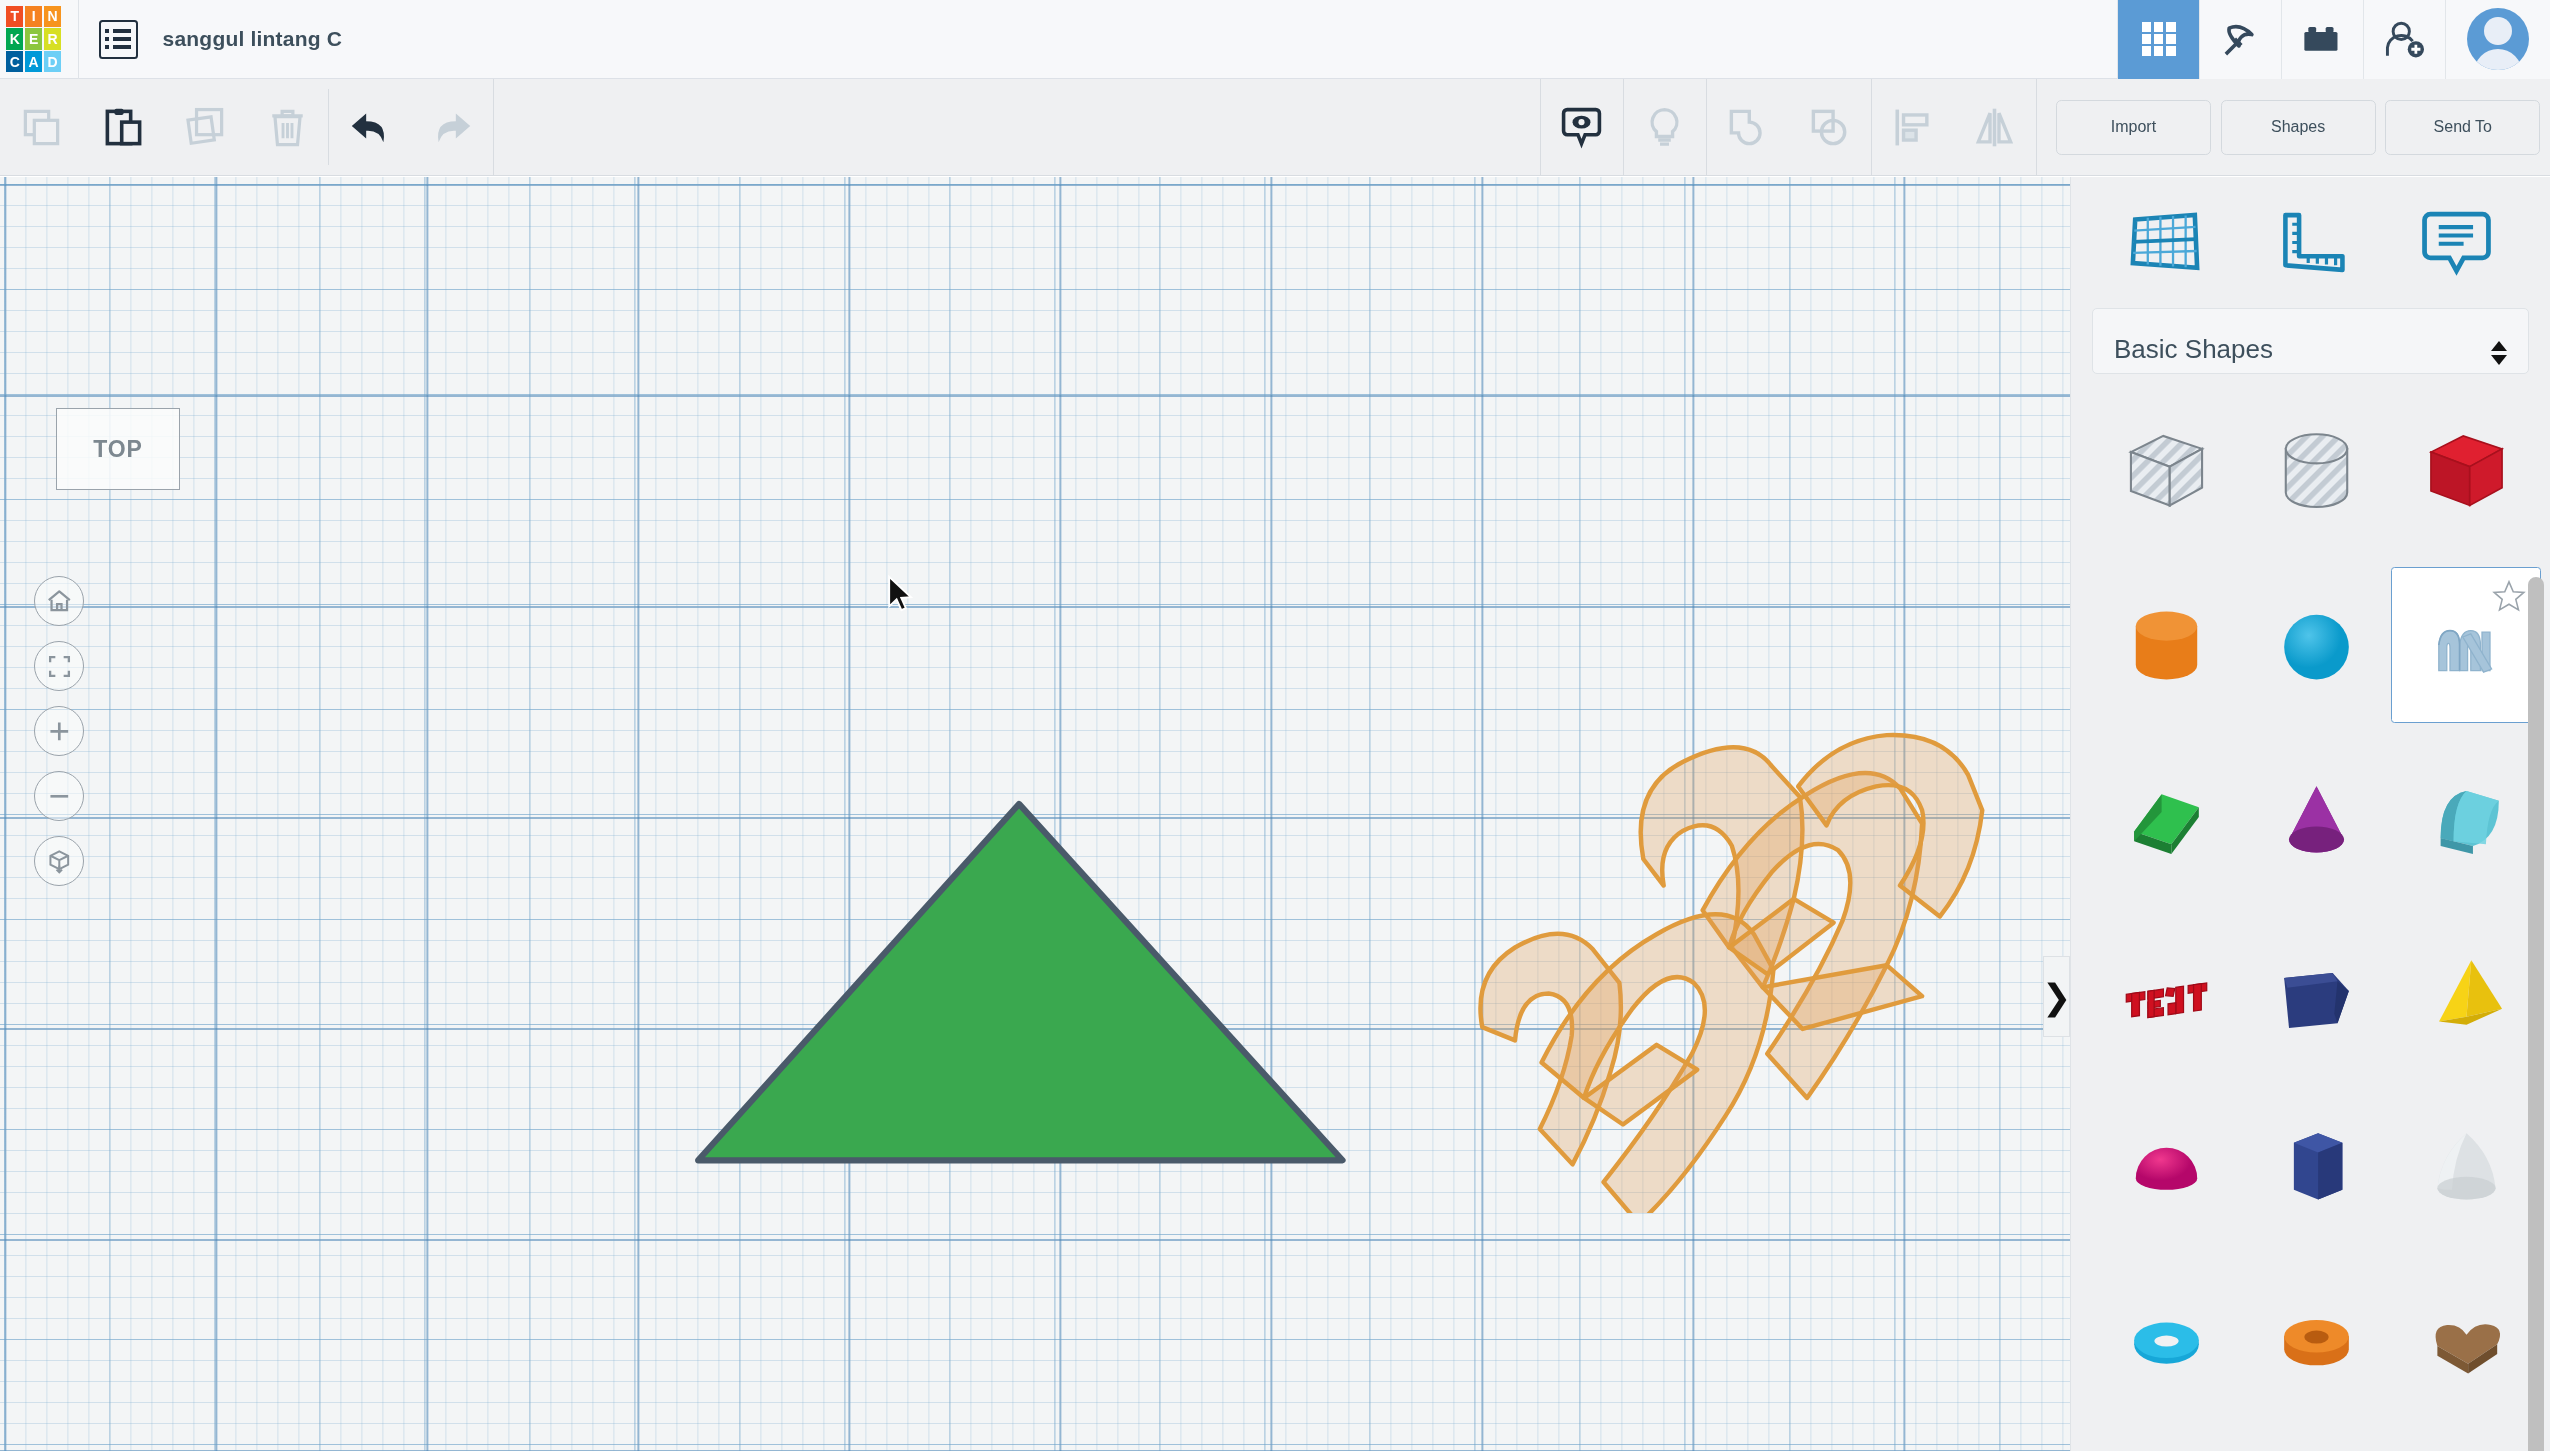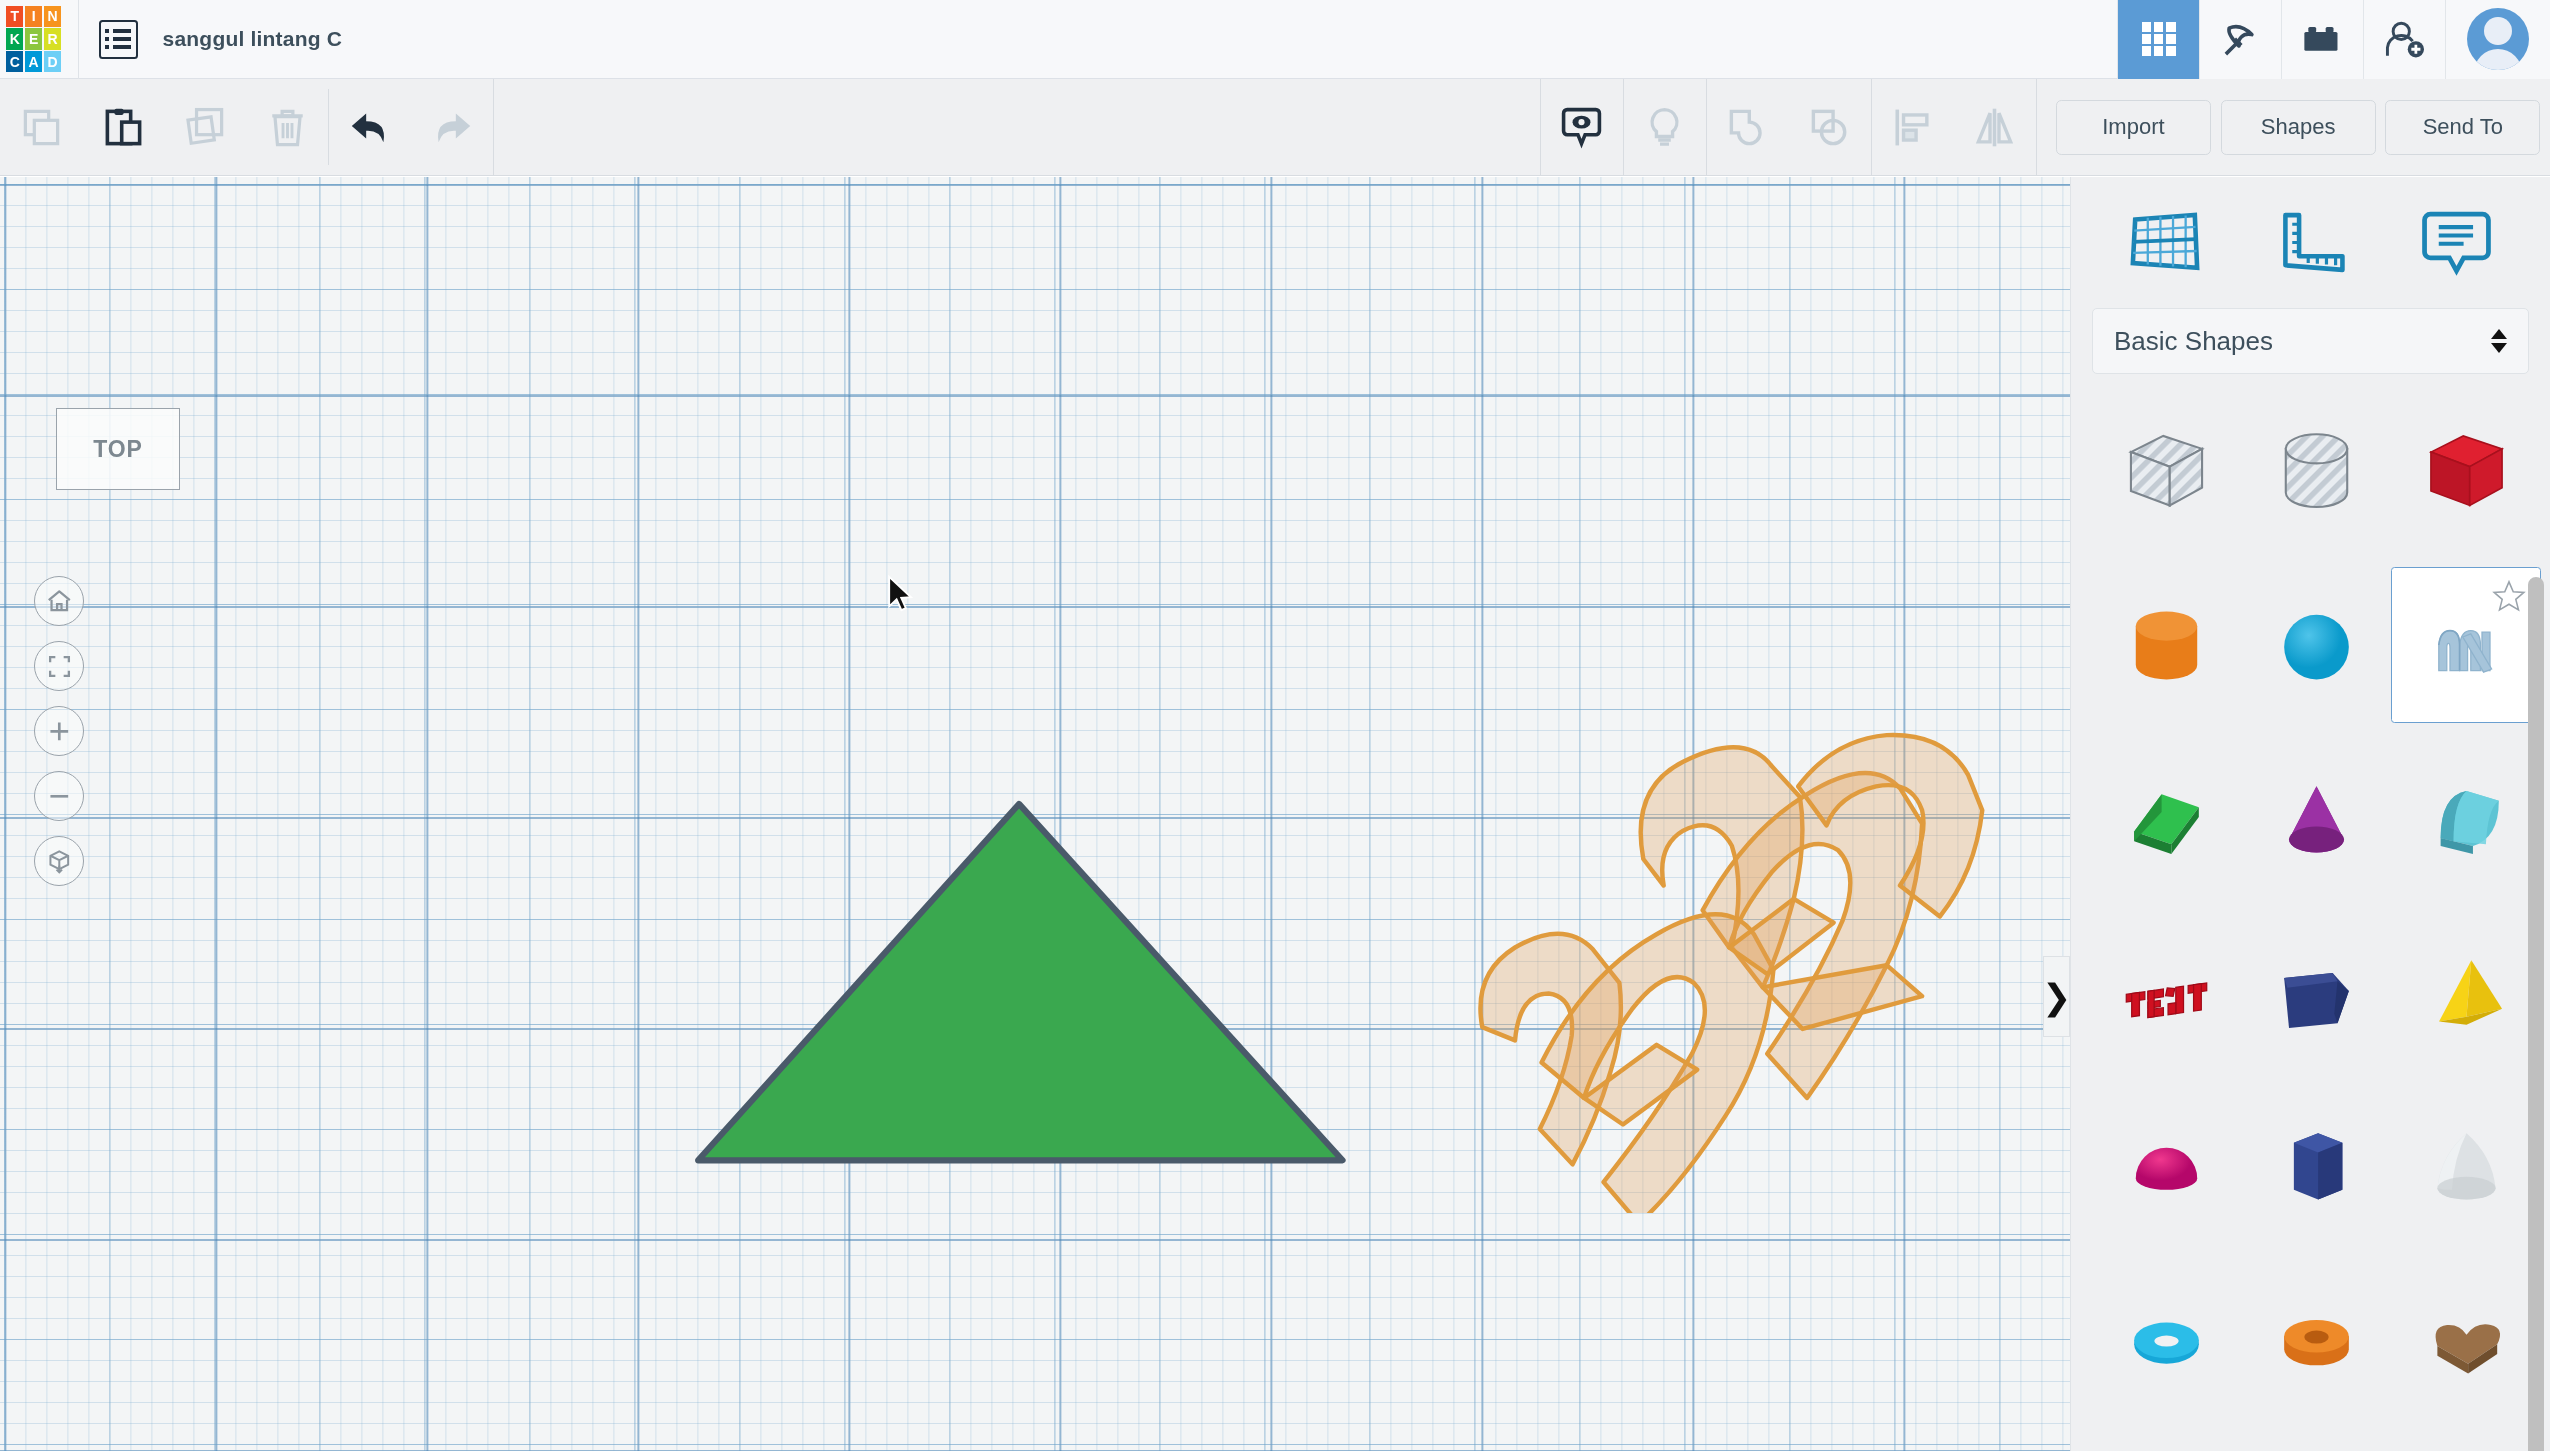--- a/index.html
+++ b/index.html
@@ -71,21 +71,21 @@
   .tb-btn {
     width: 82px; height: 97px; display: flex; align-items: center; justify-content: center;
     cursor: pointer;
   }
   .tb-sep { width: 0.9px; height: 76px; background: #d8dce1; }
   .vsep-full { width:0.9px; height:97px; background:#d8dce1; }
   .tb-spacer { flex: 1; }
   .action-btn {
     height: 55px; min-width: 155px; padding: 0 30px;
     border: 0.9px solid #d4d9de; border-radius: 5.3px; background: #eff0f2;
-    color: #3d4f5c; font-size: 22px; font-family: "Liberation Sans", sans-serif;
+    color: #3d4f5c; font-size: 16px; font-family: "Liberation Sans", sans-serif;
     cursor: pointer; margin-right: 9.7px;
     display: flex; align-items: center; justify-content: center;
   }
 
   
   .canvas {
     position: absolute; left: 0; top: 177px; width: 2070px; height: 1275px;
     background-color: #f3f5f6;
     background-image:
       linear-gradient(to right, rgba(120,170,205,.28) 1.3px, transparent 1.3px),
@@ -120,21 +120,21 @@
   
   .panel {
     position: absolute; left: 2070px; top: 177px; width: 480px; height: 1275px;
     background: #eff0f2; border-left: 0.9px solid #dfe3e7;
   }
   .panel-icons { display: flex; height: 131px; align-items: center; justify-content: space-around; padding: 0 21px; }
   .panel-icon { width: 97px; height: 97px; display:flex; align-items:center; justify-content:center; cursor:pointer; }
   .panel-select {
     margin: 0 21px; height: 66px; background: #f5f6f8;
     border: 0.9px solid #dfe3e7; border-radius: 5px;
-    display: flex; align-items: center; padding: 16px 21px; cursor: pointer;
+    display: flex; align-items: flex-end; padding: 8px 21px; cursor: pointer;
   }
   .panel-select span { font-size: 26px; color: #3d4f5c; }
   .stepper { margin-left: auto; display: flex; flex-direction: column; gap: 4.4px; }
   .st-up { width:0;height:0;border-left:8.9px solid transparent;border-right:8.9px solid transparent;border-bottom:10.6px solid #111; }
   .st-dn { width:0;height:0;border-left:8.9px solid transparent;border-right:8.9px solid transparent;border-top:10.6px solid #111; }
   .shapes-grid {
     margin-top: 19.5px; padding: 0 8.9px 0 21px;
     display: grid; grid-template-columns: repeat(3, 1fr);
     row-gap: 0px;
     height: 1041px;

